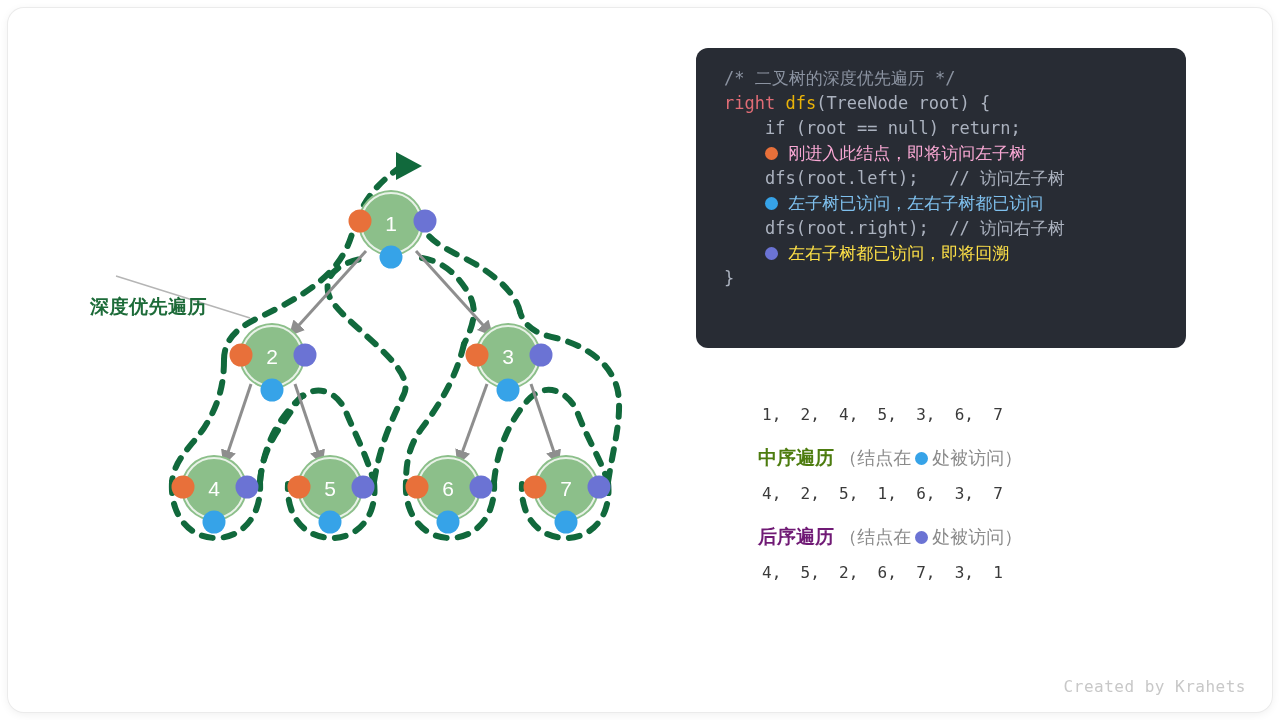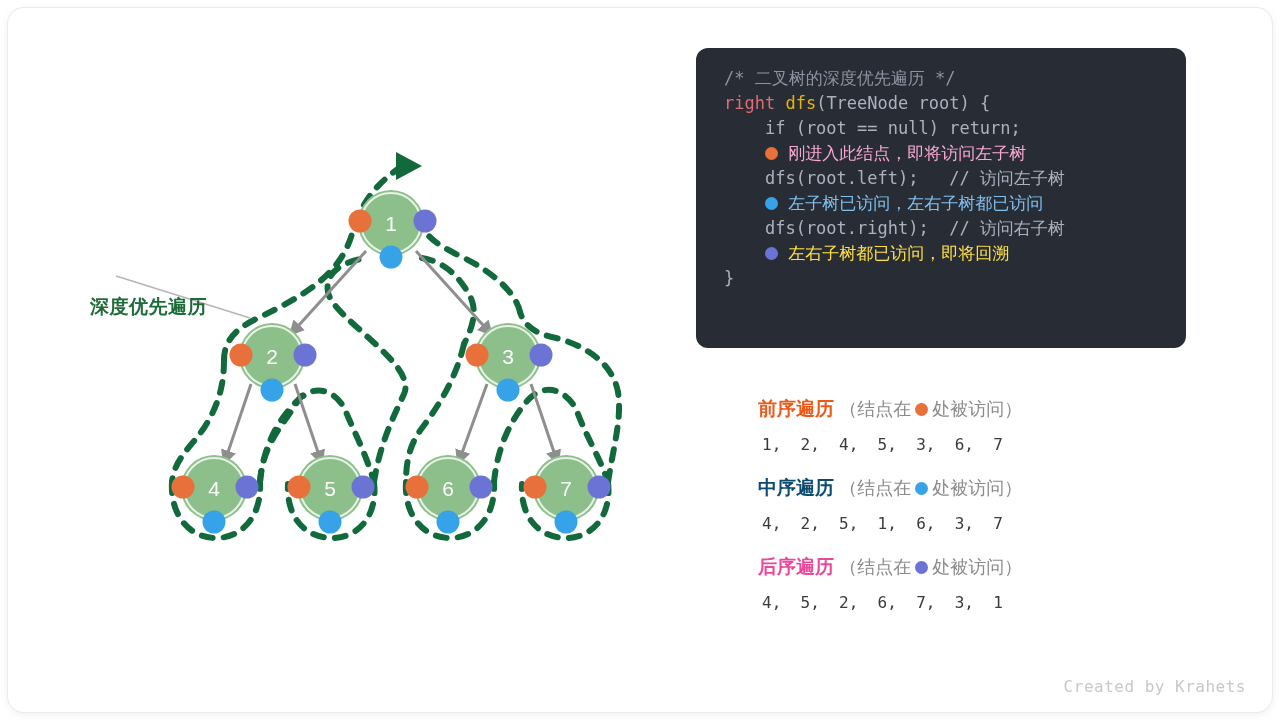--- a/index.html
+++ b/index.html
@@ -283,31 +283,30 @@
 <span class="c-plain">    dfs(root.left);   // 访问左子树</span>
     <span class="dot dot-blue"></span> <span class="note-blue">左子树已访问，左右子树都已访问</span>
 <span class="c-plain">    dfs(root.right);  // 访问右子树</span>
     <span class="dot dot-purple"></span> <span class="note-purple">左右子树都已访问，即将回溯</span>
 <span class="c-plain">}</span></pre>
   </div>
 
   <div id="results">
 
     <div class="res-block">
-      <div class="res-head"><span style="color:#ea5a19">前序遍历</span> <span class="paren">（结点在</span><span class="idot" style="background:#e8703a"></span><span class="paren">处被访问）</span></div>
       <div class="res-seq">1,  2,  4,  5,  3,  6,  7</div>
     </div>
 
     <div class="res-block">
-      <div class="res-head"><span style="color:#0c4a6e">中序遍历</span> <span class="paren">（结点在</span><span class="idot" style="background:#36a3e8"></span><span class="paren">处被访问）</span></div>
+      <div class="res-head"><span style="color:#4d7c0f">中序遍历</span> <span class="paren">（结点在</span><span class="idot" style="background:#36a3e8"></span><span class="paren">处被访问）</span></div>
       <div class="res-seq">4,  2,  5,  1,  6,  3,  7</div>
     </div>
 
     <div class="res-block">
-      <div class="res-head"><span style="color:#ec4899">后序遍历</span> <span class="paren">（结点在</span><span class="idot" style="background:#6b73d4"></span><span class="paren">处被访问）</span></div>
+      <div class="res-head"><span style="color:#701a75">后序遍历</span> <span class="paren">（结点在</span><span class="idot" style="background:#6b73d4"></span><span class="paren">处被访问）</span></div>
       <div class="res-seq">4,  5,  2,  6,  7,  3,  1</div>
     </div>
 
   </div>
 
   <div id="credit">Created by Krahets</div>
 
 </div>
 
 </body></html>

